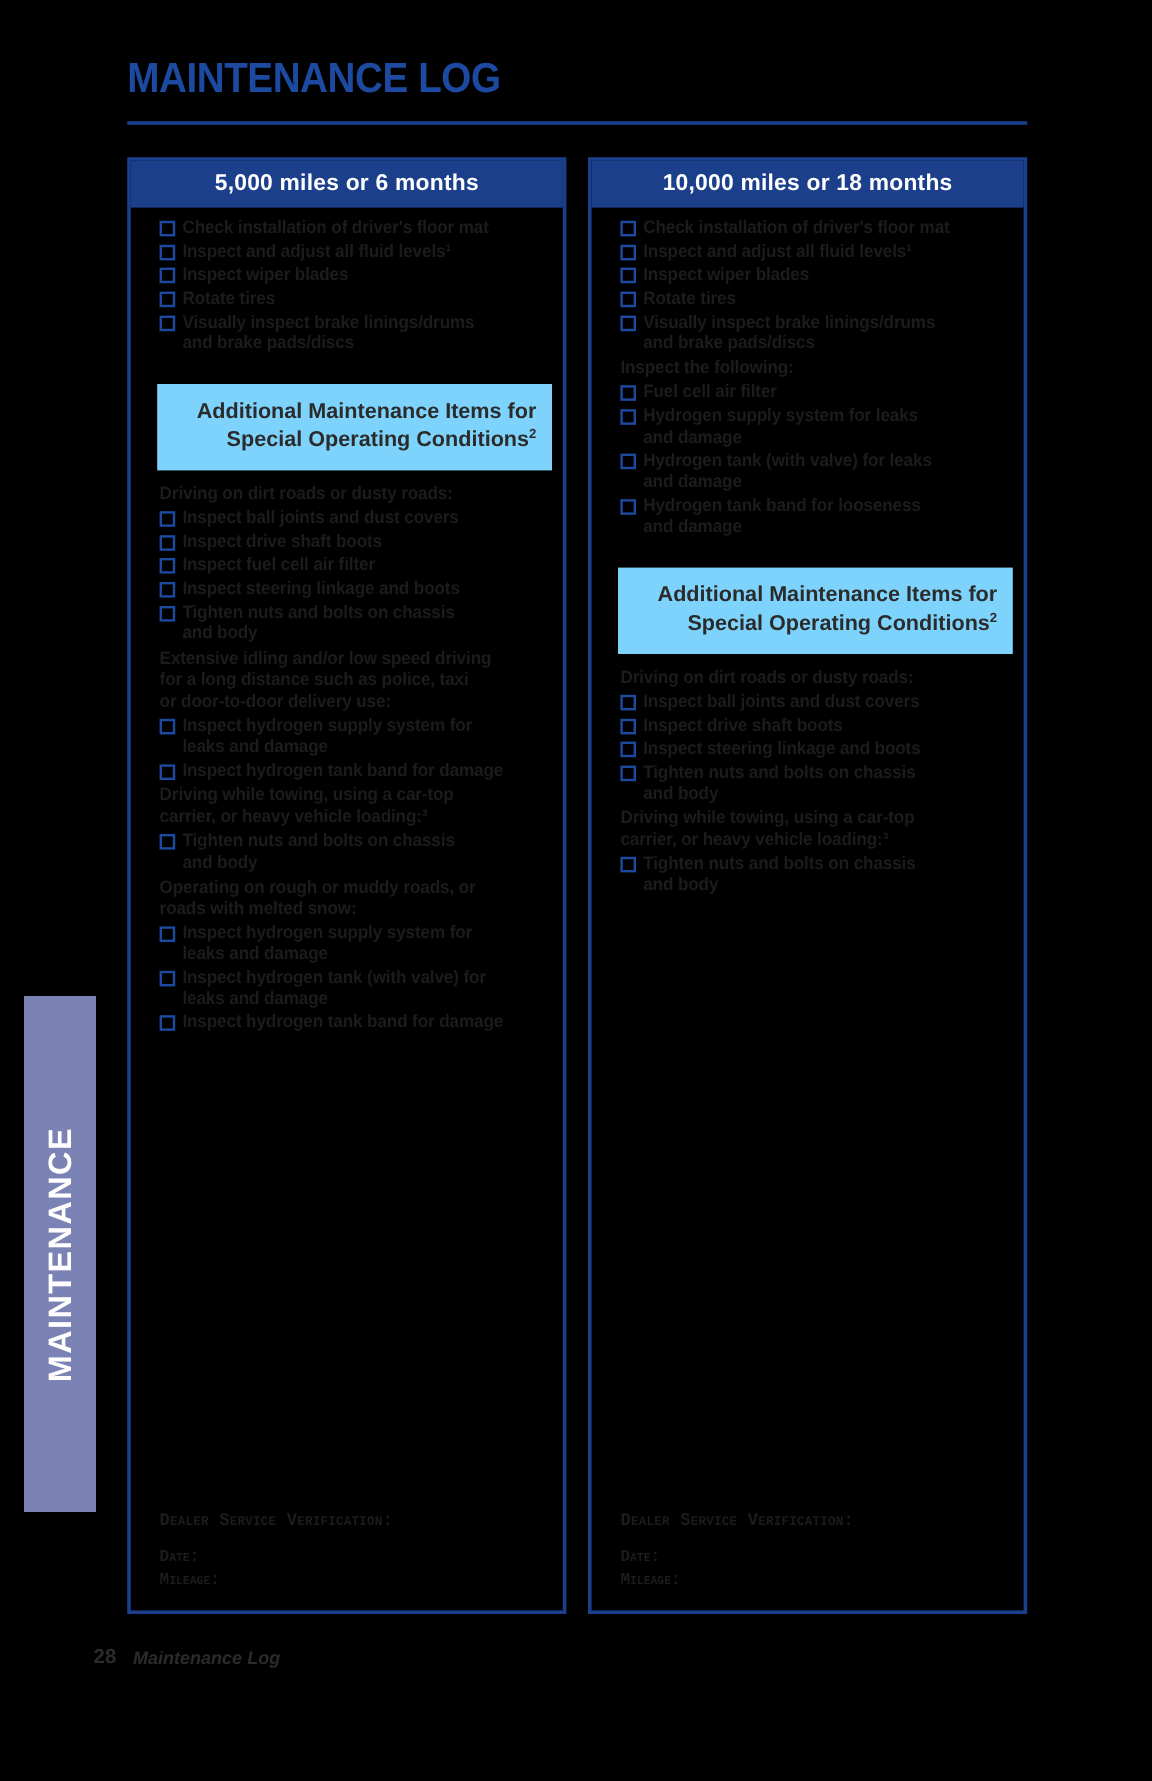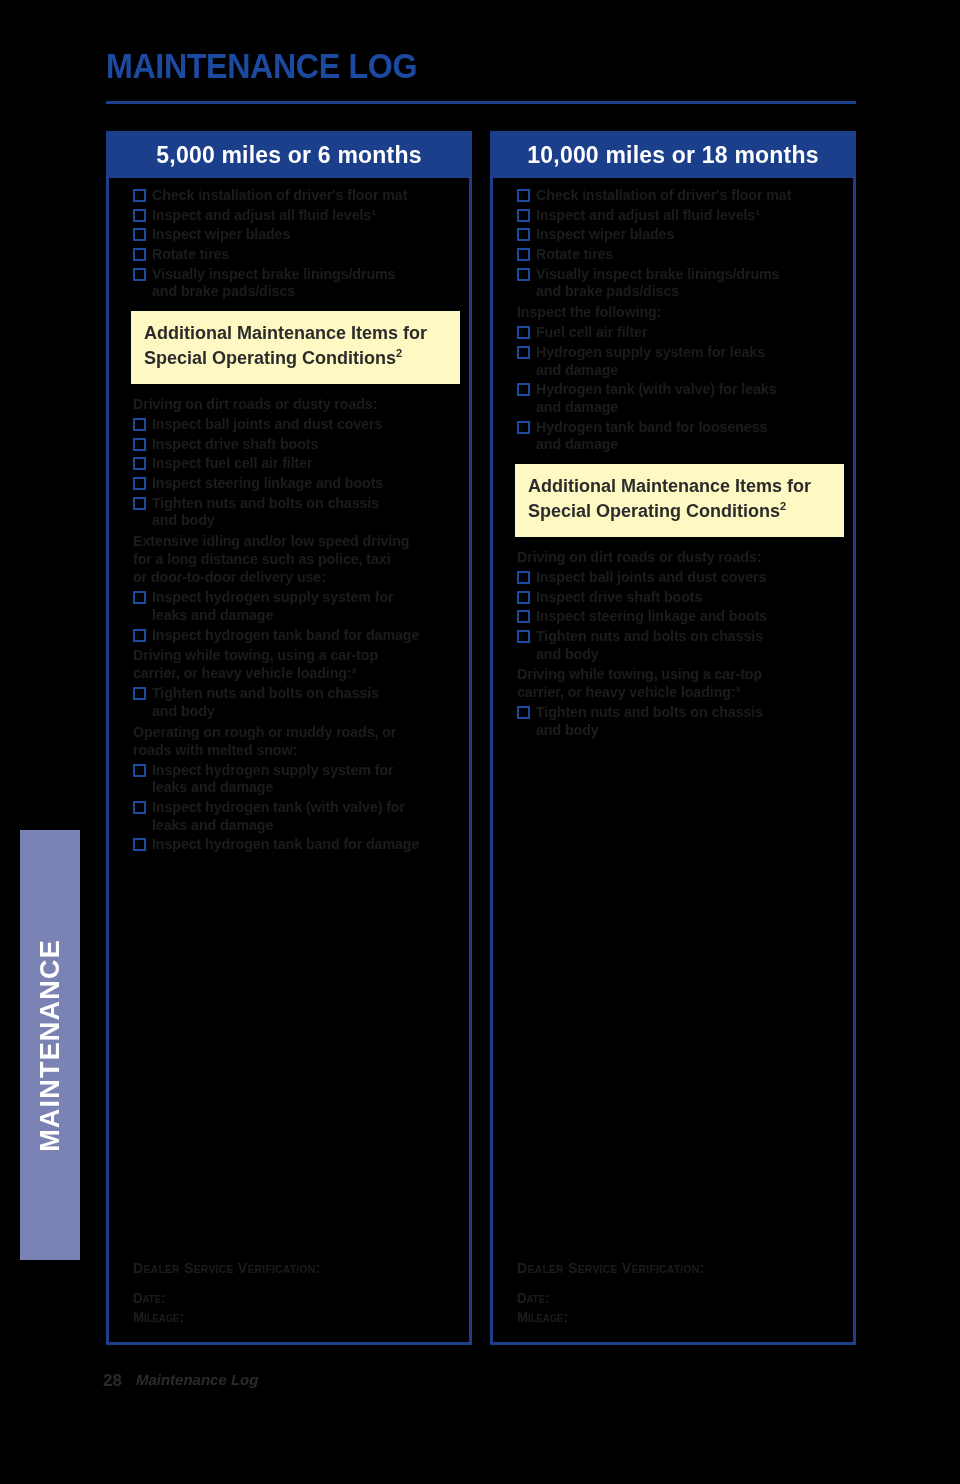--- a/index.html
+++ b/index.html
@@ -76,21 +76,21 @@
     border: 3px solid #1b3f8b;
     background: #000000;
     display: flex;
     flex-direction: column;
     min-height: 1214px;
   }
   .col-header {
     background: #1b3f8b;
     color: #ffffff;
     text-align: center;
-    font-size: 23px;
+    font-size: 19px;
     font-weight: bold;
     padding: 8px 4px 9px 4px;
     letter-spacing: 0.2px;
   }
   .col-body {
     padding: 8px 9px 0 22px;
     flex: 1;
     display: flex;
     flex-direction: column;
   }
@@ -126,36 +126,38 @@
     line-height: 1.2;
     margin: 1px 0 2px 2px;
     letter-spacing: -0.1px;
     transform: scaleX(0.95);
     transform-origin: left top;
     white-space: pre-line;
   }
 
   
   .special-banner {
-    background: #fef9c3;
-    margin: 9px 0 10px 0;
+    background: #7dd3fc;
+    margin: 23px 0 10px 0;
     padding: 11px 13px 13px 13px;
+    text-align: right;
   }
   .special-banner-line {
     color: #2b2b2b;
     font-size: 18px;
     font-weight: bold;
     line-height: 1.33;
   }
   .sup { font-size: 11px; vertical-align: super; }
 
   
   .verify {
     margin-top: auto;
     padding: 0 0 14px 2px;
+    font-family: Liberation Mono, monospace;
   }
   .verify-title {
     color: #1c1c1c;
     font-size: 15px;
     font-weight: bold;
     font-variant: small-caps;
     letter-spacing: 0.2px;
     margin-bottom: 14px;
     transform: scaleX(0.95);
     transform-origin: left top;
@@ -169,23 +171,22 @@
     transform: scaleX(0.95);
     transform-origin: left top;
   }
 
   
   .footer {
     position: absolute;
     left: 78px;
     top: 1371px;
     display: flex;
-    align-items: flex-start;
+    align-items: flex-end;
     gap: 14px;
-    margin-left: 25px;
   }
   .footer-page {
     color: #2b2b2b;
     font-size: 17px;
     font-weight: bold;
   }
   .footer-label {
     color: #2b2b2b;
     font-size: 15px;
     font-weight: bold;

